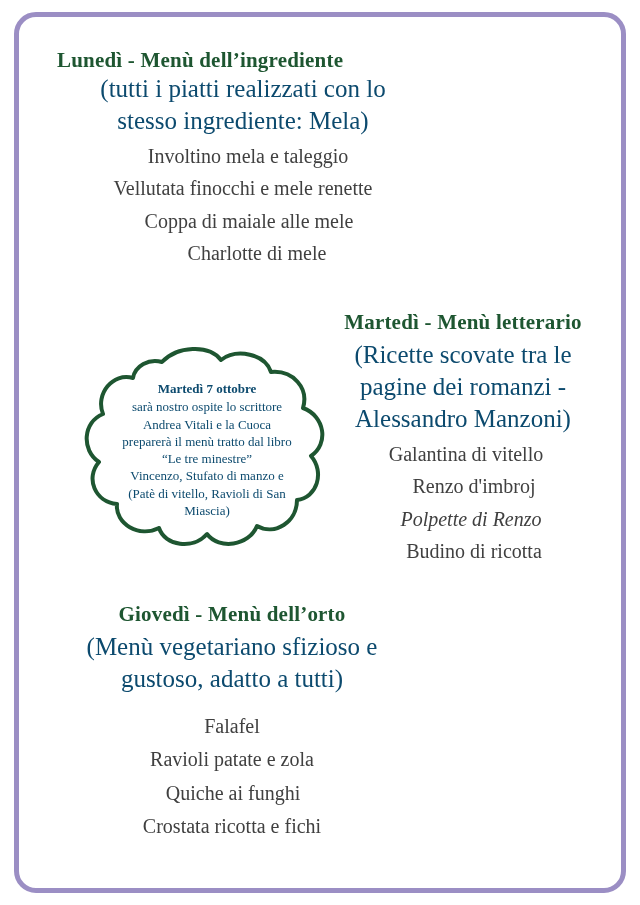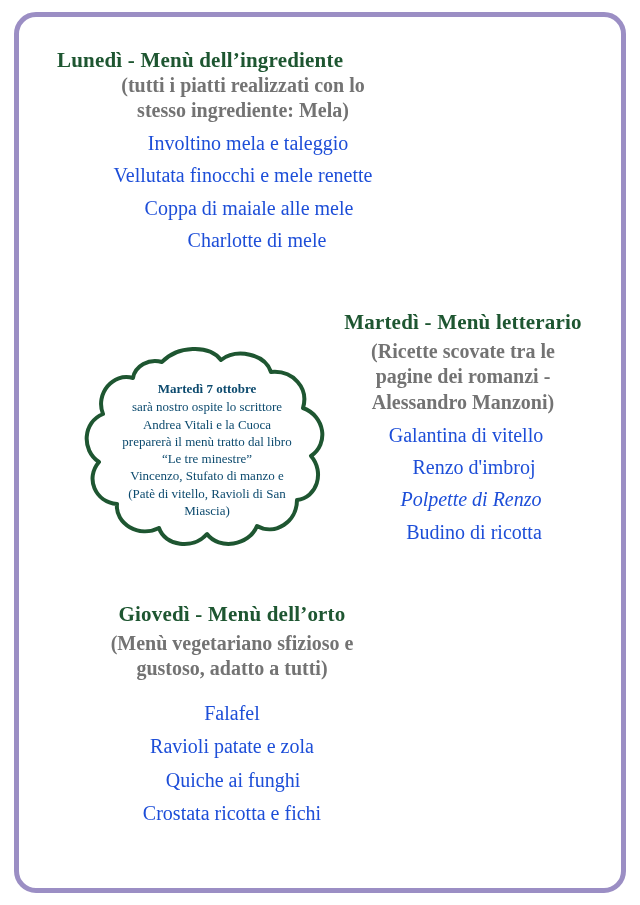--- a/index.html
+++ b/index.html
@@ -44,27 +44,27 @@
 
   
   .day-title {
     font-weight: bold;
     color: #1e5631;
     font-size: 21px;
     line-height: 1.18;
     letter-spacing: .2px;
   }
   .day-sub {
-    font-weight: bold;
-    color: #737373;
-    font-size: 20px;
+    font-weight: normal;
+    color: #0c4a6e;
+    font-size: 25px;
     line-height: 1.28;
   }
   .dish {
-    color: #1d4ed8;
+    color: #404040;
     font-size: 20px;
     line-height: 1.32;
     font-weight: normal;
   }
 
   
   #monday {
     position: absolute;
     left: 36px;
     top: 48px;

